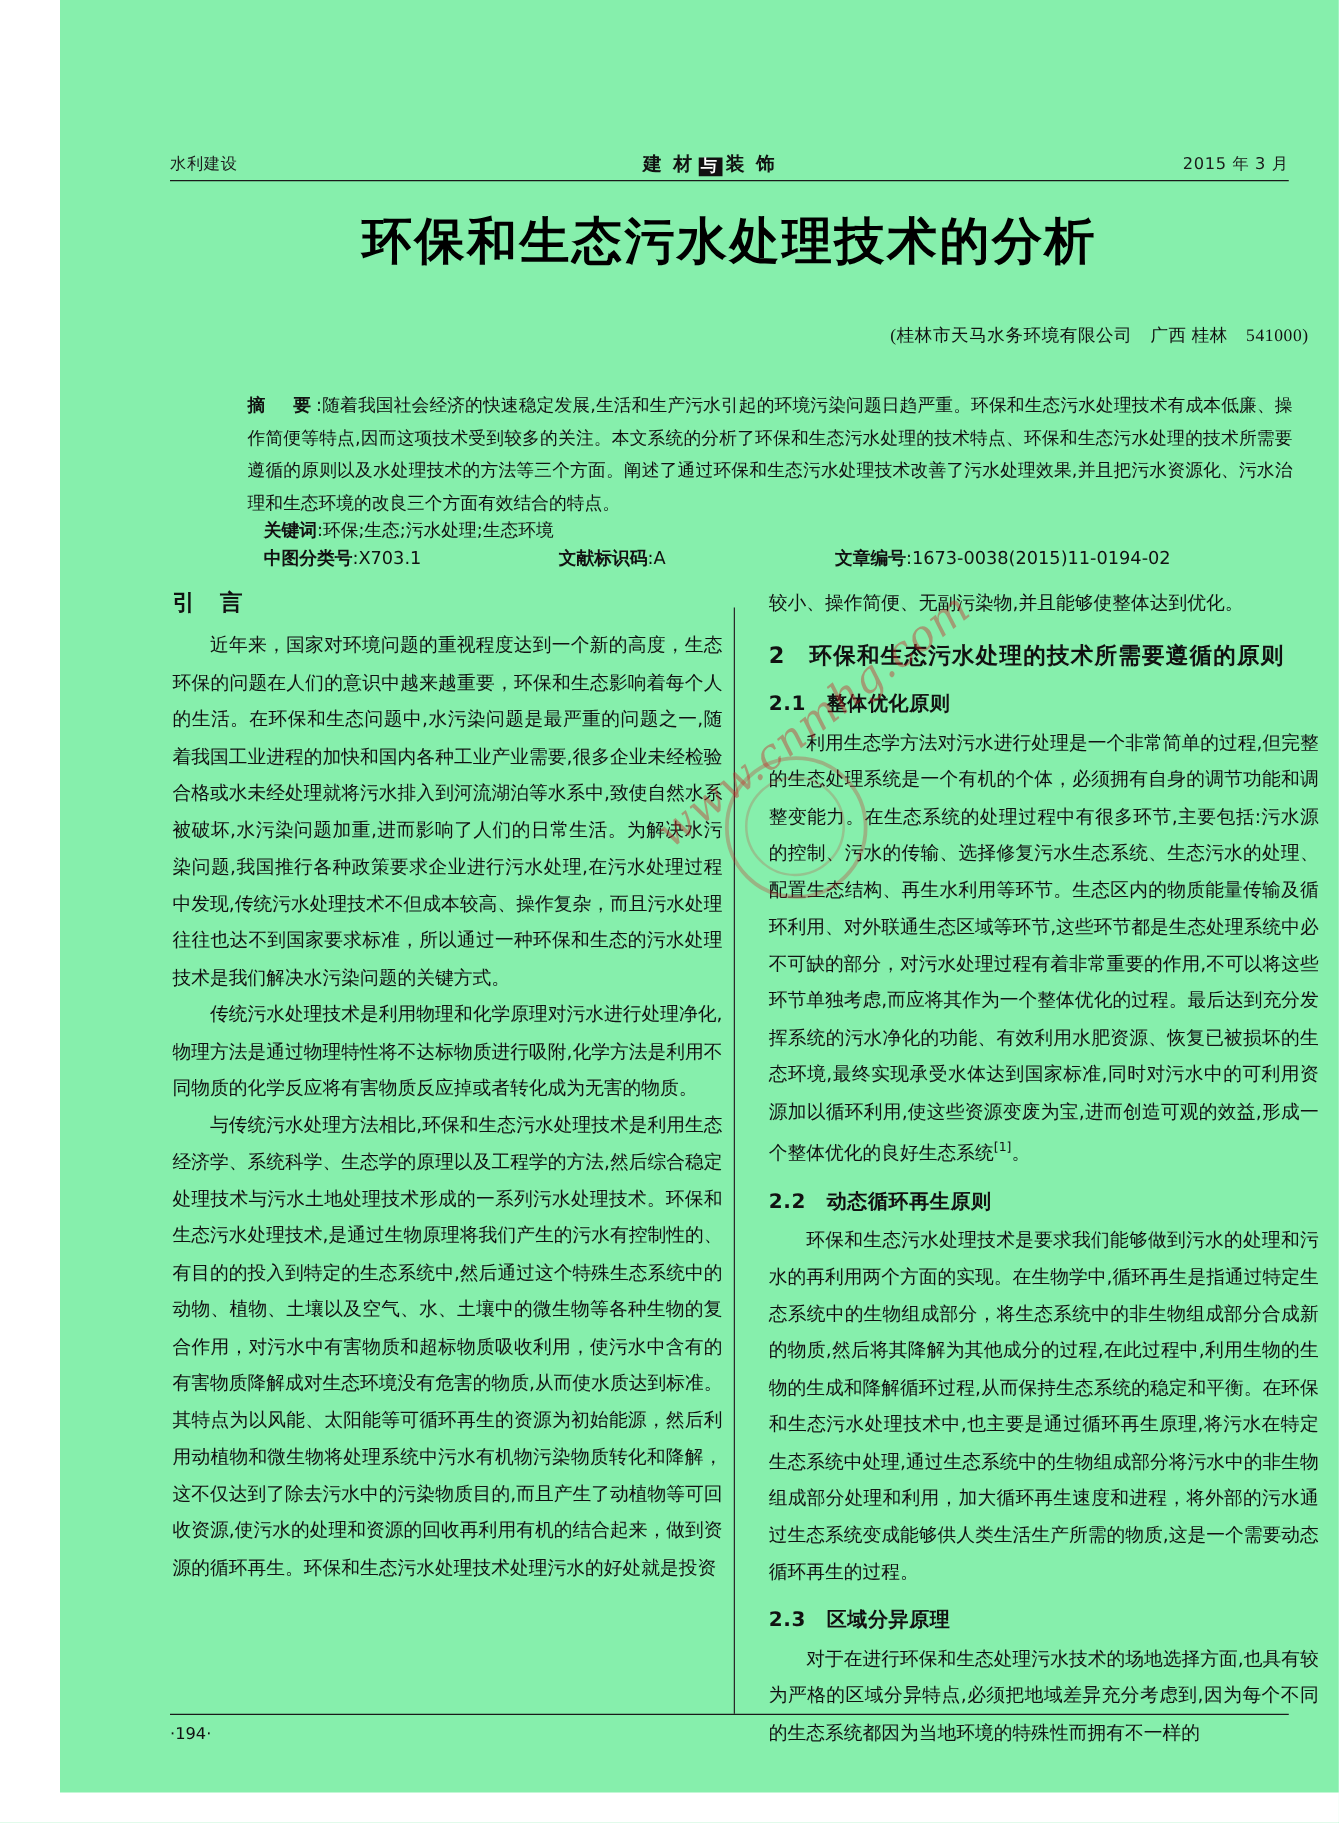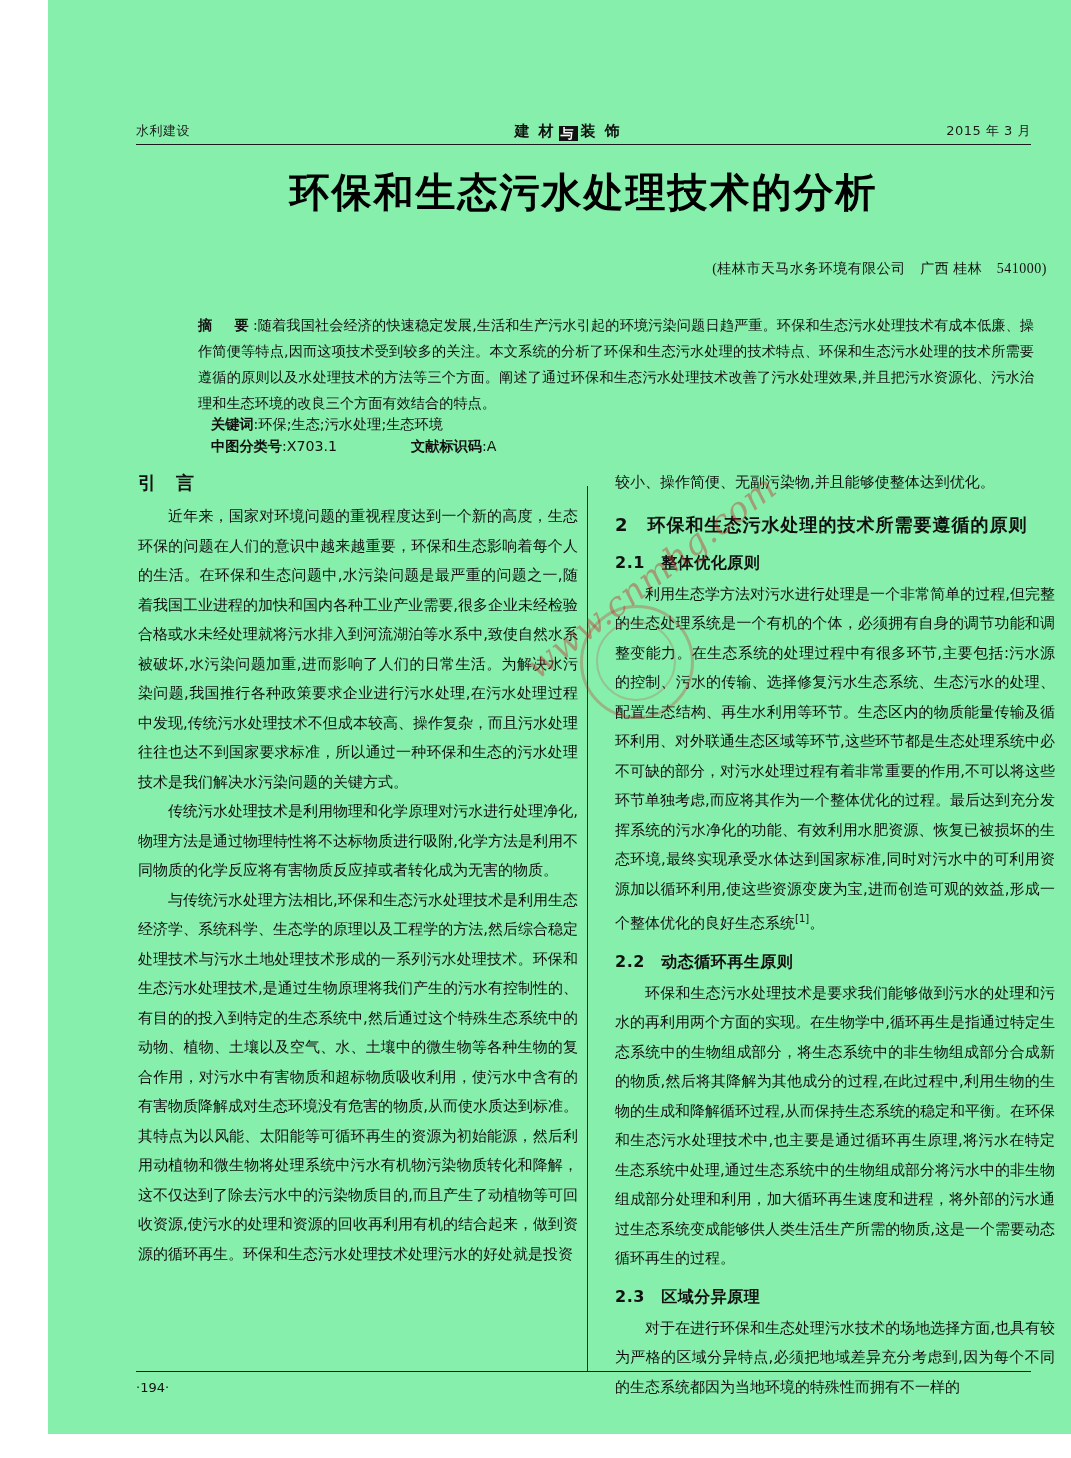--- a/index.html
+++ b/index.html
@@ -130,20 +130,21 @@
   .kw { top: 415px; }
   .codes {
     position: absolute;
     left: 163px;
     top: 437px;
     width: 820px;
     font-family: "DejaVu Sans", sans-serif;
     font-size: 14.2px;
     color: #111;
     display: flex;
+    gap: 36px;
   }
   .codes .c1 { width: 200px; }
   .codes .c2 { width: 185px; }
   .codes .c3 { flex: 1; }
   
   .col {
     position: absolute;
     top: 468px;
     width: 440px;
     font-family: "DejaVu Sans", sans-serif;
@@ -269,20 +270,23 @@
     <b>关键词</b><span>:环保;生态;污水处理;生态环境</span>
   </div>
 
   <div class="codes">
     <div class="c1">
       <b>中图分类号</b><span>:X703.1</span>
     </div>
     <div class="c2">
       <b>文献标识码</b><span>:A</span>
     </div>
+    <div class="c3">
+      <b>文章编号</b><span>:1673-0038(2015)11-0194-02</span>
+    </div>
   </div>
 
   <div class="divider"></div>
 
   <div class="col col-left">
     <div class="sec-h1 first">引　言</div>
     <p class="para">近年来，国家对环境问题的重视程度达到一个新的高度，生态环保的问题在人们的意识中越来越重要，环保和生态影响着每个人的生活。在环保和生态问题中,水污染问题是最严重的问题之一,随着我国工业进程的加快和国内各种工业产业需要,很多企业未经检验合格或水未经处理就将污水排入到河流湖泊等水系中,致使自然水系被破坏,水污染问题加重,进而影响了人们的日常生活。为解决水污染问题,我国推行各种政策要求企业进行污水处理,在污水处理过程中发现,传统污水处理技术不但成本较高、操作复杂，而且污水处理往往也达不到国家要求标准，所以通过一种环保和生态的污水处理技术是我们解决水污染问题的关键方式。</p>
     <p class="para">传统污水处理技术是利用物理和化学原理对污水进行处理净化,物理方法是通过物理特性将不达标物质进行吸附,化学方法是利用不同物质的化学反应将有害物质反应掉或者转化成为无害的物质。</p>
     <p class="para">与传统污水处理方法相比,环保和生态污水处理技术是利用生态经济学、系统科学、生态学的原理以及工程学的方法,然后综合稳定处理技术与污水土地处理技术形成的一系列污水处理技术。环保和生态污水处理技术,是通过生物原理将我们产生的污水有控制性的、有目的的投入到特定的生态系统中,然后通过这个特殊生态系统中的动物、植物、土壤以及空气、水、土壤中的微生物等各种生物的复合作用，对污水中有害物质和超标物质吸收利用，使污水中含有的有害物质降解成对生态环境没有危害的物质,从而使水质达到标准。其特点为以风能、太阳能等可循环再生的资源为初始能源，然后利用动植物和微生物将处理系统中污水有机物污染物质转化和降解，这不仅达到了除去污水中的污染物质目的,而且产生了动植物等可回收资源,使污水的处理和资源的回收再利用有机的结合起来，做到资源的循环再生。环保和生态污水处理技术处理污水的好处就是投资</p>
   </div>

